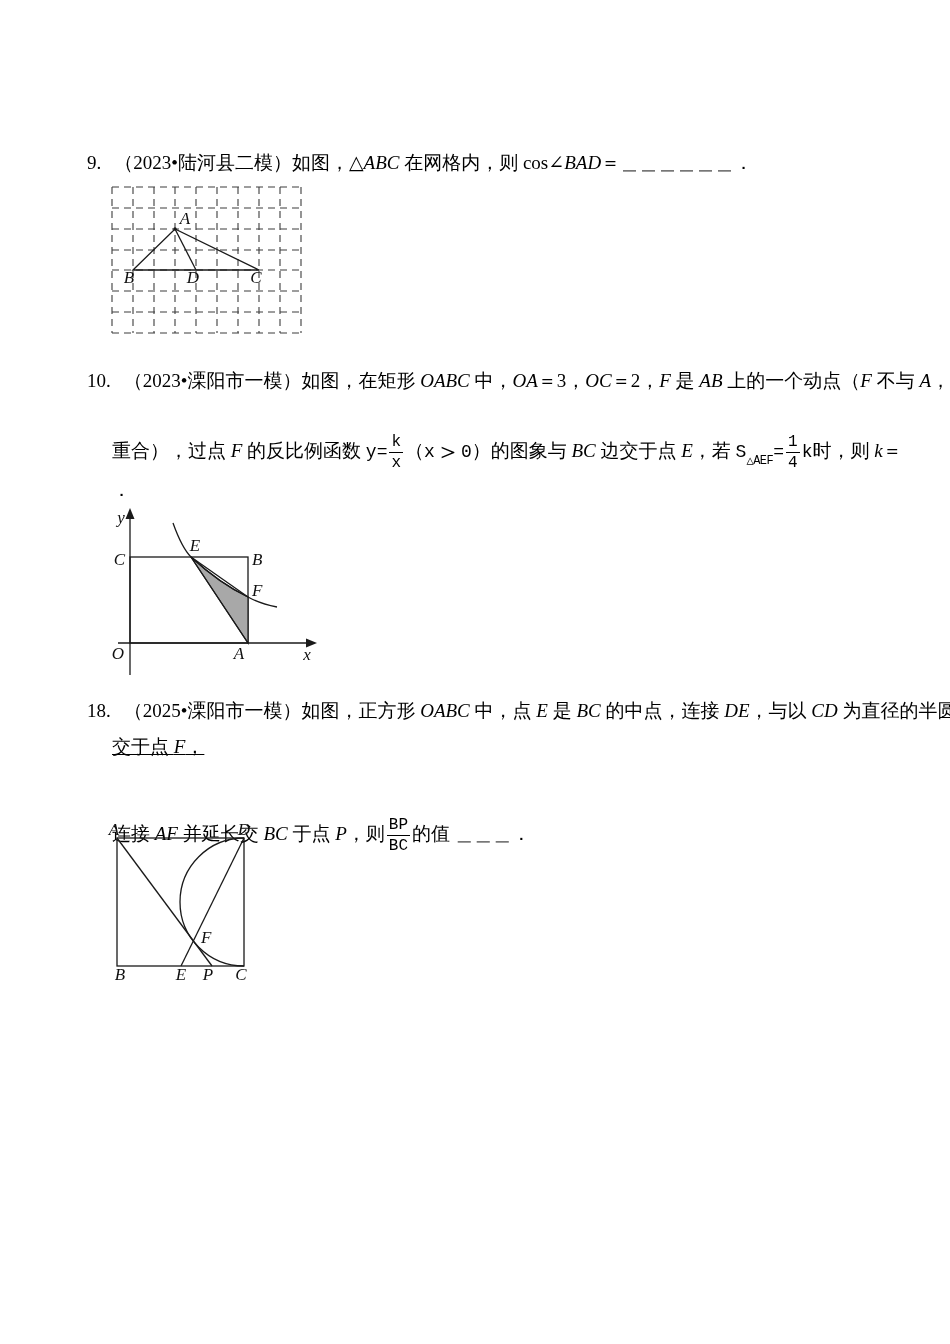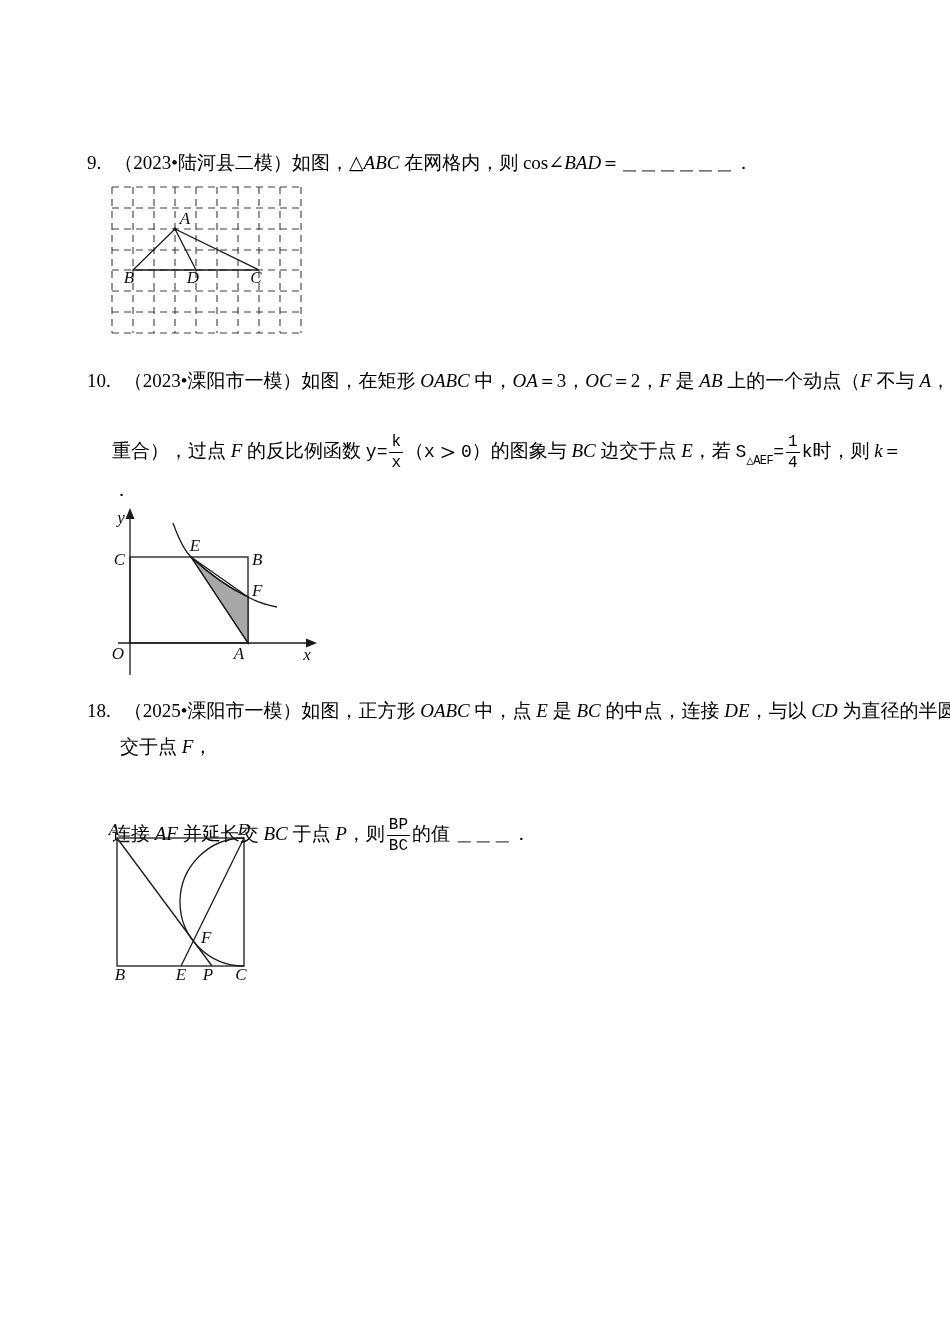--- a/index.html
+++ b/index.html
@@ -70,21 +70,21 @@
     <text x="90" y="46" text-anchor="middle">E</text>
     <text x="147" y="60" text-anchor="start">B</text>
     <text x="147" y="91" text-anchor="start">F</text>
     <text x="13" y="154" text-anchor="middle">O</text>
     <text x="134" y="154" text-anchor="middle">A</text>
     <text x="202" y="155" text-anchor="middle">x</text>
   </svg>
 
   <div class="row" style="left:87px;top:698px;"><span class="pnum">18.</span><span><span>（2025•溧阳市一模）如图，正方形 </span><span class="it">OABC</span><span> 中，点 </span><span class="it">E</span><span> 是 </span><span class="it">BC</span><span> 的中点，连接 </span><span class="it">DE</span><span>，与以 </span><span class="it">CD</span><span> 为直径的半圆</span></span></div>
 
-  <div class="row" style="left:120px;top:734px;"><span><span>交于点 </span><span class="it">F</span><span>，</span></span></div>
+  <div class="row" style="left:112px;top:734px;text-decoration:underline;"><span><span>交于点 </span><span class="it">F</span><span>，</span></span></div>
 
   <div class="row" style="left:112px;top:816px;"><span><span>连接 </span><span class="it">AF</span><span> 并延长交 </span><span class="it">BC</span><span> 于点 </span><span class="it">P</span><span>，则</span><span class="frac"><span class="fn">BP</span><span class="fd">BC</span></span><span>的值 </span><span>＿＿＿</span><span>．</span></span></div>
 
   <svg class="fig" style="left:100px;top:820px;" width="175" height="172" viewBox="0 0 175 172">
     <rect class="ln" x="17" y="18" width="127" height="128"></rect>
     <path class="ln" d="M144 18 A64 64 0 0 0 144 146"></path>
     <line class="ln" x1="144" y1="18" x2="81" y2="146"></line>
     <line class="ln" x1="17" y1="18" x2="112" y2="146"></line>
     <text x="14" y="15" text-anchor="middle">A</text>
     <text x="144" y="15" text-anchor="middle">D</text>

